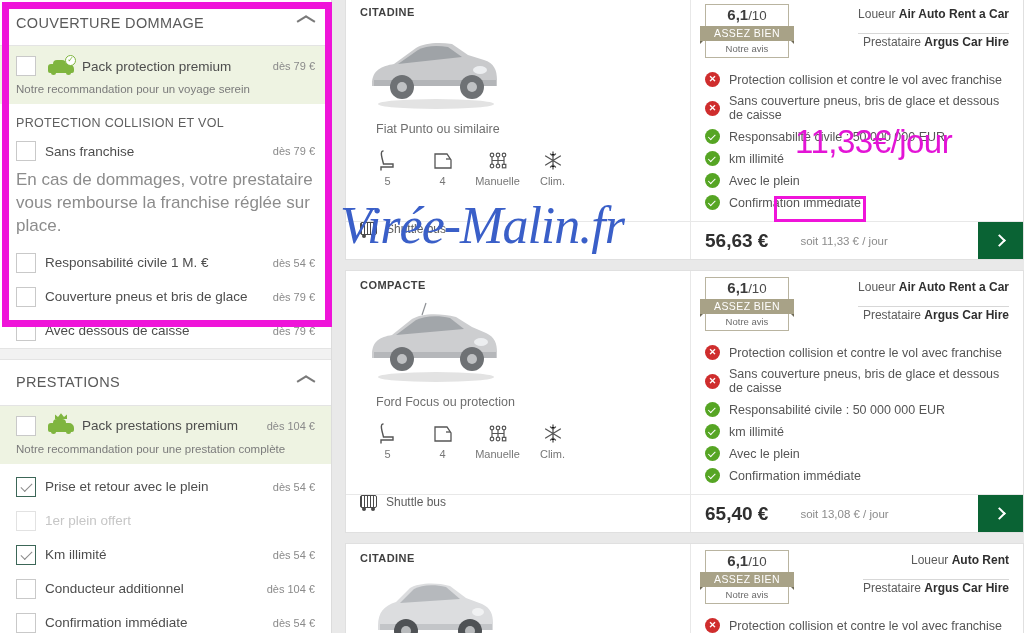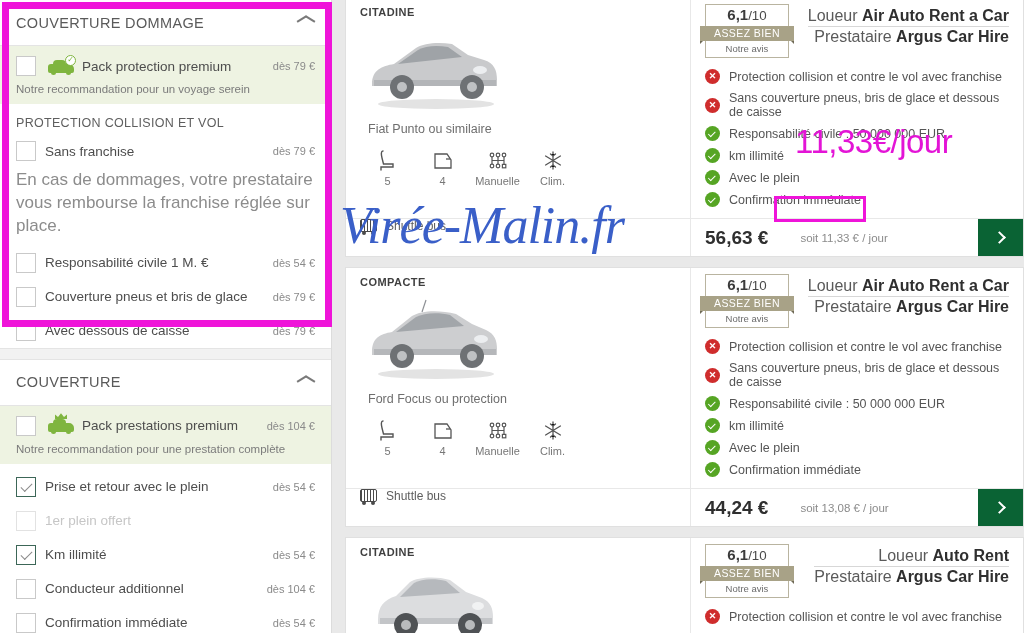--- a/index.html
+++ b/index.html
@@ -138,21 +138,21 @@
     width:345px; min-width:345px;
     border-right:1px solid #e8e8e8;
     padding:8px 14px 6px 14px;
   }
   .cat {
     font-size:11px; font-weight:bold; color:#3f3f3f; letter-spacing:.45px;
   }
   .car-art {
     height:96px; position:relative; margin:4px 0 2px 4px;
   }
-  .car-model { font-size:12.5px; color:#6e6e6e; margin:4px 0 0 8px; }
+  .car-model { font-size:12.5px; color:#6e6e6e; margin:4px 0 0 16px; }
   .specs { display:flex; margin-top:10px; }
   .spec { width:55px; text-align:center; }
   .spec .glyph { height:26px; display:flex; align-items:flex-end; justify-content:center; }
   .spec .txt { font-size:11px; color:#777; margin-top:3px; }
 
   .card-right { flex:1; padding:6px 14px 4px 14px; position:relative; }
   .right-top { display:flex; justify-content:space-between; align-items:flex-start; }
 
   .rating {
     width:84px; text-align:center; position:relative;
@@ -172,21 +172,21 @@
     border-color:#6f6a57 transparent transparent transparent;
   }
   .rating .band:before{ left:0;} .rating .band:after{ right:0; border-width:3px 0 0 3px;}
   .rating .note{
     border:1px solid #b9b4a0; border-top:none; background:#fff;
     font-size:9.5px; color:#6b6b6b; padding:2px 0 3px 0;
   }
 
   .vendor { text-align:right; padding-top:2px; }
   .vendor .line {
-    font-size:16px; color:#5a5a5a; padding:1px 0 1px 0;
+    font-size:12px; color:#5a5a5a; padding:1px 0 12px 0;
     border-bottom:1px solid #d7d7d7;
   }
   .vendor .line:last-child{ border-bottom:none; }
   .vendor b { color:#2f2f2f; }
 
   .features { margin-top:11px; }
   .feat { display:flex; align-items:center; margin-bottom:7px; }
   .feat .ic {
     width:15px; height:15px; min-width:15px; border-radius:50%;
     display:flex; align-items:center; justify-content:center;
@@ -310,21 +310,21 @@
         <span class="cb"></span>
         <span class="lbl">Avec dessous de caisse</span>
         <span class="price-note">dès 79 €</span>
       </div>
     </div>
 
     <div style="height:12px;background:#f2f2f2;border-top:1px solid #e4e4e4;border-bottom:1px solid #e4e4e4;"></div>
 
     <div>
       <div class="sect-head">
-        <span class="title">COUVERTURE</span>
+        <span class="title">PRESTATIONS</span>
         <span class="chev"></span>
       </div>
 
       <div class="premium-row">
         <div class="premium-top">
           <span class="cb"></span>
           <span class="car-badge" style="margin-left:12px;">
             <span class="crown"></span>
             <span class="body"></span>
               <span class="roof"></span>
@@ -636,21 +636,21 @@
       <div class="shuttle-bar">
         <div class="shuttle-left">
           <span class="bus-icon">
               <span class="fr"></span>
               <span class="wl"></span>
               <span class="wr"></span>
             </span>
           <span class="t">Shuttle bus</span>
         </div>
         <div class="price-zone">
-          <span class="price-main">44,24 €</span>
+          <span class="price-main">65,40 €</span>
           <span class="price-day">soit 13,08 € / jour</span>
         </div>
         <div class="go-btn">
           <span class="arrow"></span>
         </div>
       </div>
     </div>
 
     <div class="card">
       <div class="card-body">

